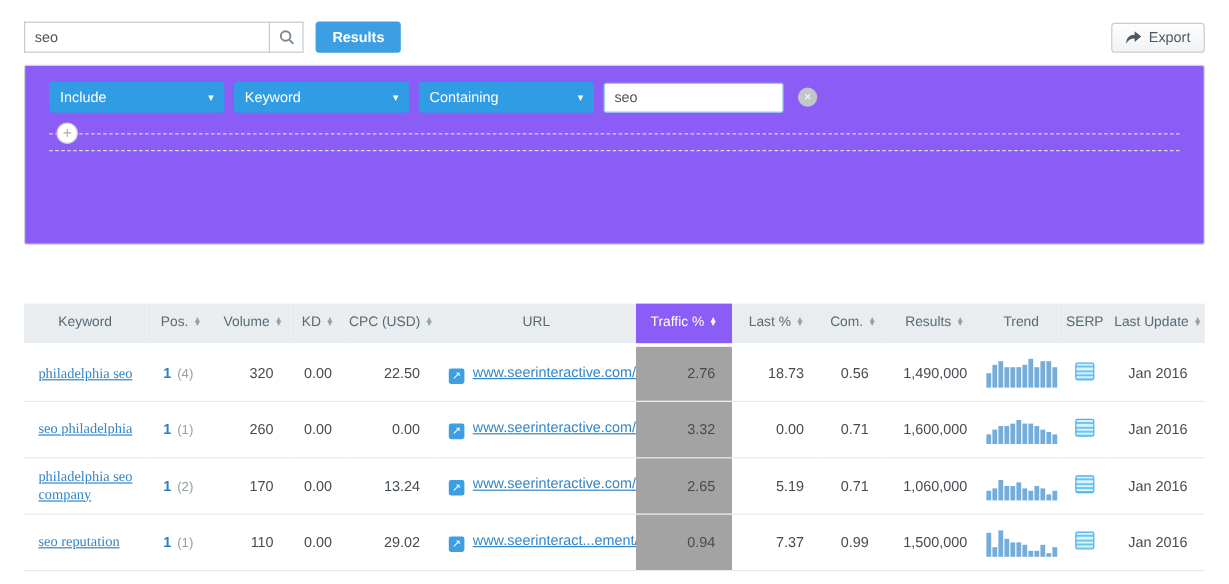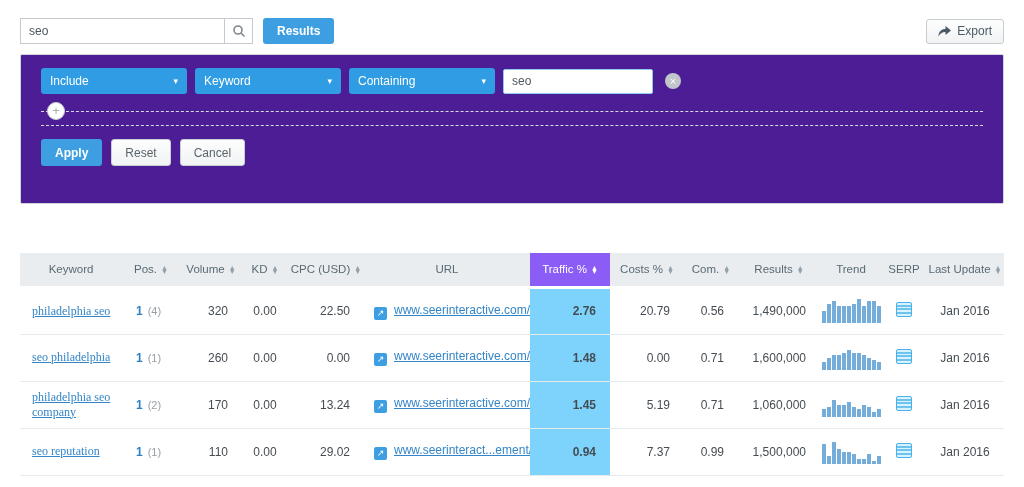--- a/index.html
+++ b/index.html
@@ -41,21 +41,21 @@
   .export-btn {
     margin-left:auto; height:25px; padding:0 11px;
     background:linear-gradient(#fdfdfd,#f1f3f4); border:1px solid #c6ccd0; border-radius:3px;
     color:#4a5a64; font:12px "Liberation Sans", sans-serif;
     display:flex; align-items:center; gap:6px; cursor:pointer;
   }
 
   
   .fpanel {
     margin-top:10px; border:1px solid #cfd4d8; border-radius:2px;
-    padding:13px 20px 14px 20px; height:150px; background:#4c1d95;
+    padding:13px 20px 14px 20px; height:150px; background:#8b5cf6;
   }
   .dd-row { display:flex; align-items:center; gap:8px; }
   .dd {
     width:146px; height:26px; background:#2f9ce3; border-radius:3px; color:#fff;
     font-size:12px; display:flex; align-items:center; justify-content:space-between;
     padding:0 9px; cursor:pointer;
   }
   .dd .chev { font-size:9px; }
   .fval {
     width:150px; height:25px; border:1px solid #8ecaef; border-radius:2px;
@@ -90,21 +90,21 @@
   thead th {
     background:#e9edf0; height:34px; font-weight:normal; color:#5a6a74;
     font-size:11.5px; text-align:center; border-bottom:3px solid #fff; cursor:default;
   }
   thead th.sortable { cursor:pointer; }
   thead th.active { background:#8b5cf6; color:#fff; }
   .sort { display:inline-flex; flex-direction:column; margin-left:4px; vertical-align:middle; }
   .sort i { font-style:normal; font-size:7px; line-height:4.5px; color:#93a2ac; }
   th.active .sort i { color:#fff; }
   td { background:#fff; border-bottom:1px solid #e6eaed; height:47px; vertical-align:middle; }
-  td.traffic { background:#7dd3fc;font-weight:bold; }
+  td.traffic { background:#a3a3a3; }
   td.num { text-align:right; padding-right:14px; }
   td.center { text-align:center; }
   td.keyword { padding-left:12px; line-height:15px;font-family:Liberation Serif, serif; }
   td.pos { padding-left:14px; }
   td.url-cell { padding-left:10px; white-space:nowrap; overflow:hidden; }
   a.lnk { color:#3385c7; text-decoration:underline; }
   .posnum { color:#2f80c0; font-weight:bold; }
   .posprev { color:#98a0a6; font-size:11px; margin-left:5px; }
   .ext {
     display:inline-block; width:13px; height:13px; background:#3d9ee2; border-radius:2px;
@@ -162,25 +162,20 @@
       <span class="clear-ic">×</span>
     </div>
 
     <div class="dash dash1">
       <span class="plus-ic">+</span>
     </div>
 
 
     <div class="dash dash2"></div>
 
-    <div class="fbtn-row">
-      <button class="btn-blue apply-btn">Apply</button>
-      <button class="btn-plain">Reset</button>
-      <button class="btn-plain">Cancel</button>
-    </div>
   </div>
 
   <table>
     <colgroup>
       <col style="width:102px">
         <col style="width:58px">
         <col style="width:62px">
         <col style="width:46px">
       <col style="width:76px">
         <col style="width:166px">
@@ -209,21 +204,21 @@
             </span></th>
           <th class="sortable "><span>CPC (USD)</span><span class="sort">
               <i>▲</i>
               <i>▼</i>
             </span></th>
           <th class=""><span>URL</span></th>
           <th class="sortable active"><span>Traffic %</span><span class="sort">
               <i>▲</i>
               <i>▼</i>
             </span></th>
-          <th class="sortable "><span>Costs %</span><span class="sort">
+          <th class="sortable "><span>Last %</span><span class="sort">
               <i>▲</i>
               <i>▼</i>
             </span></th>
           <th class="sortable "><span>Com.</span><span class="sort">
               <i>▲</i>
               <i>▼</i>
             </span></th>
           <th class="sortable "><span>Results</span><span class="sort">
               <i>▲</i>
               <i>▼</i>
@@ -238,21 +233,21 @@
     </thead>
     <tbody id="tbody">
         <tr>
           <td class="keyword"><a class="lnk">philadelphia seo</a></td>
           <td class="pos"><span class="posnum">1</span><span class="posprev">(4)</span></td>
           <td class="num">320</td>
           <td class="center">0.00</td>
           <td class="num">22.50</td>
           <td class="url-cell"><span class="ext">↗</span><a class="lnk">www.seerinteractive.com/</a></td>
           <td class="num traffic">2.76</td>
-          <td class="num">20.79</td>
+          <td class="num">18.73</td>
           <td class="num">0.56</td>
           <td class="num">1,490,000</td>
           <td class="center">
             <div class="spark">
               <b style="height: 12px;"></b>
               <b style="height: 19.2px;"></b>
               <b style="height: 21.6px;"></b>
               <b style="height: 16.8px;"></b>
               <b style="height: 16.8px;"></b>
               <b style="height: 16.8px;"></b>
@@ -267,21 +262,21 @@
           <td class="center"><span class="serp-ic"></span></td>
           <td class="center">Jan 2016</td>
         </tr>
         <tr>
           <td class="keyword"><a class="lnk">seo philadelphia</a></td>
           <td class="pos"><span class="posnum">1</span><span class="posprev">(1)</span></td>
           <td class="num">260</td>
           <td class="center">0.00</td>
           <td class="num">0.00</td>
           <td class="url-cell"><span class="ext">↗</span><a class="lnk">www.seerinteractive.com/</a></td>
-          <td class="num traffic">1.48</td>
+          <td class="num traffic">3.32</td>
           <td class="num">0.00</td>
           <td class="num">0.71</td>
           <td class="num">1,600,000</td>
           <td class="center">
             <div class="spark">
               <b style="height: 7.2px;"></b>
               <b style="height: 12px;"></b>
               <b style="height: 14.4px;"></b>
               <b style="height: 14.4px;"></b>
               <b style="height: 16.8px;"></b>
@@ -297,21 +292,21 @@
           <td class="center"><span class="serp-ic"></span></td>
           <td class="center">Jan 2016</td>
         </tr>
         <tr>
           <td class="keyword"><a class="lnk">philadelphia seo company</a></td>
           <td class="pos"><span class="posnum">1</span><span class="posprev">(2)</span></td>
           <td class="num">170</td>
           <td class="center">0.00</td>
           <td class="num">13.24</td>
           <td class="url-cell"><span class="ext">↗</span><a class="lnk">www.seerinteractive.com/</a></td>
-          <td class="num traffic">1.45</td>
+          <td class="num traffic">2.65</td>
           <td class="num">5.19</td>
           <td class="num">0.71</td>
           <td class="num">1,060,000</td>
           <td class="center">
             <div class="spark">
               <b style="height: 7.2px;"></b>
               <b style="height: 9.6px;"></b>
               <b style="height: 16.8px;"></b>
               <b style="height: 12px;"></b>
               <b style="height: 12px;"></b>

